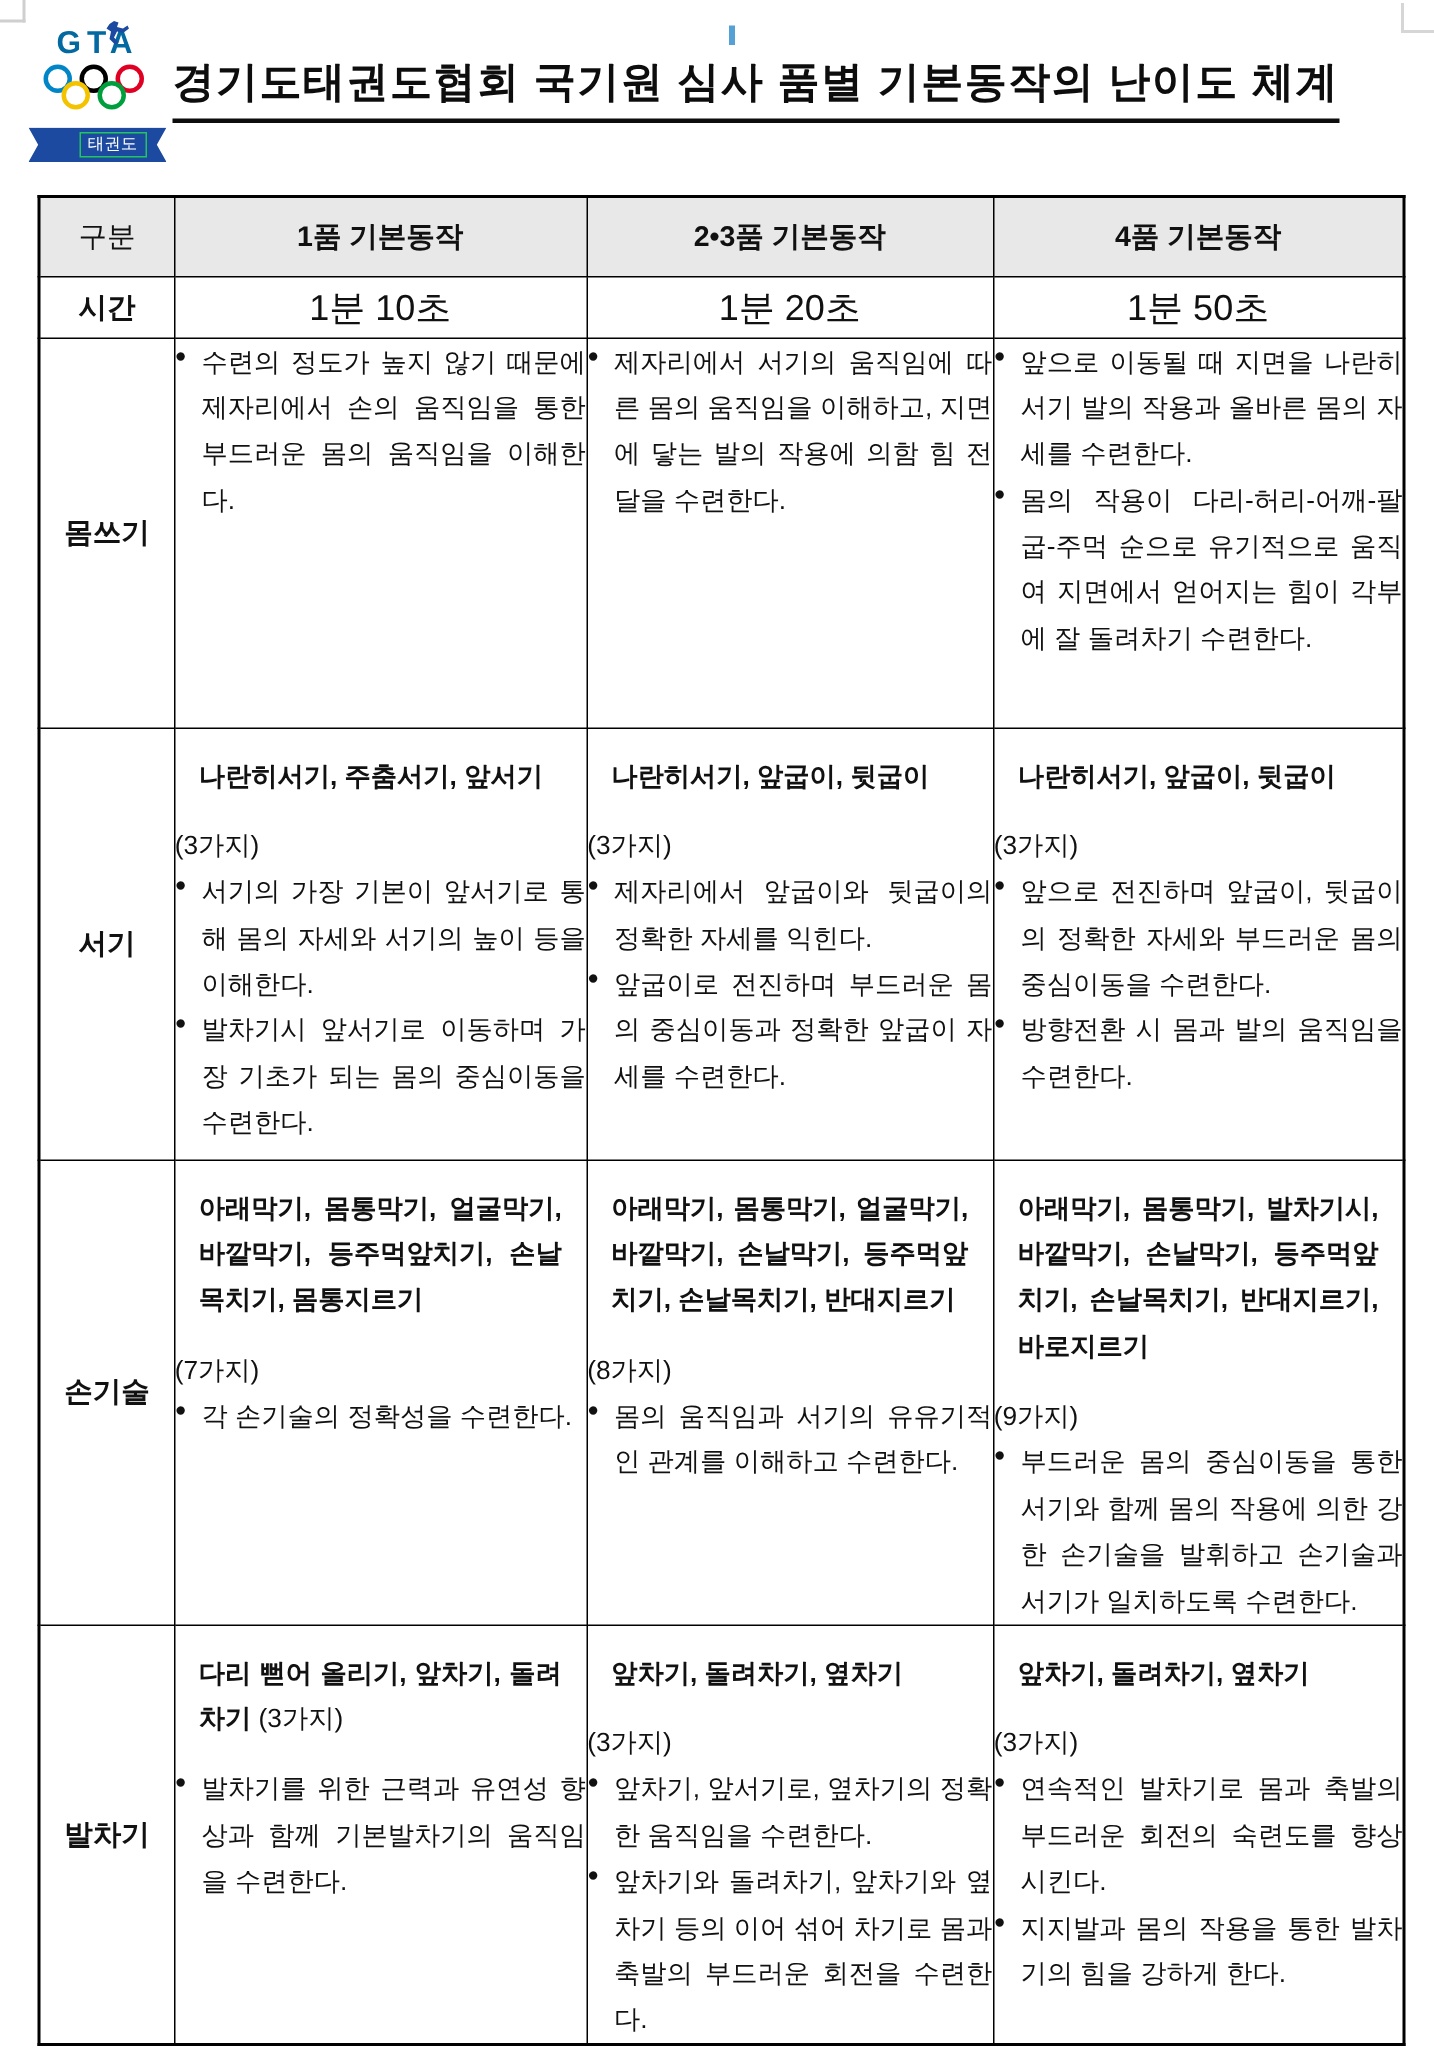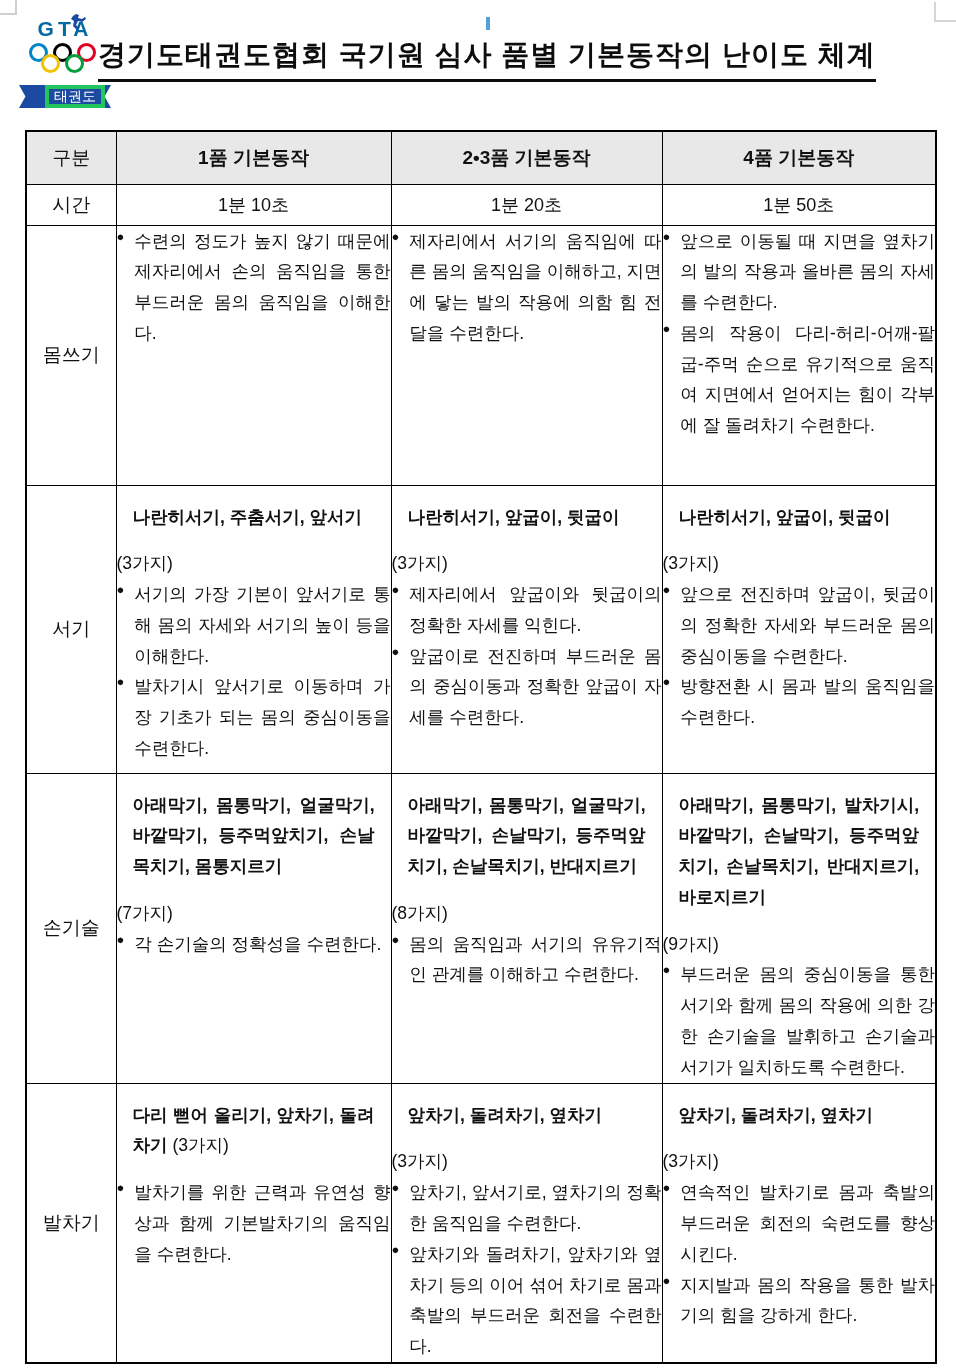--- a/index.html
+++ b/index.html
@@ -35,25 +35,25 @@
   .ring.r2 { left:24px; top:0;   border-color:#000000; }
   .ring.r3 { left:48px; top:0;   border-color:#DF0024; }
   .ring.r4 { left:12px; top:11px; border-color:#F4C300; }
   .ring.r5 { left:36px; top:11px; border-color:#009F3D; }
   .banner {
     position:absolute; bottom:2px; left:-1px; width:92px; height:23px;
     background:#1c4aa0;
     clip-path:polygon(0 0,100% 0,93% 50%,100% 100%,0 100%,7% 50%);
     display:flex; align-items:center; justify-content:center;
   }
-  .banner-text { color:#fff; font-size:14px; line-height:15px; border:4px solid #22c55e; padding:0 5px; white-space:nowrap;margin-left:20px; }
+  .banner-text { color:#fff; font-size:11px; line-height:15px; border:1px solid #22c55e; padding:0 5px; white-space:nowrap;margin-left:20px; }
 
   
   .page-title {
-    position:absolute; left:98px; top:36px;
+    position:absolute; left:115px; top:36px;
     font-size:28px; font-weight:bold; letter-spacing:1px;
     color:#0d0d0d;
     border-bottom:3px solid #0d0d0d;
     padding-bottom:5px;
     white-space:nowrap;
   }
 
   
   table.doc-table {
     position:absolute; left:25px; top:130px;
@@ -68,22 +68,22 @@
   tr.r-time   { height:41px; }
   tr.r-body1  { height:260px; }
   tr.r-body2  { height:288px; }
   tr.r-body3  { height:306px; }
   tr.r-body4  { height:255px; }
 
   .hdr { background:#e8e8e8; text-align:center; vertical-align:middle; font-size:19px; }
   .hdr.bold { font-weight:bold;text-align:center; }
   .hdr.plain { font-weight:normal; }
 
-  .row-label { text-align:center; vertical-align:middle; font-size:19px; font-weight:normal; }
-  .time-val  { text-align:center; vertical-align:middle; font-size:18px; font-weight:normal; }
+  .row-label { text-align:center; vertical-align:middle; font-size:19px; font-weight:bold; }
+  .time-val  { text-align:center; vertical-align:middle; font-size:24px; font-weight:normal; }
 
   .content-cell {
     vertical-align:top;
     padding:13px 9px 6px 11px;
     font-size:17.5px;
     line-height:1.76;
   }
   .cell-heading { margin:16px; font-weight:bold; text-align:justify; word-break:break-all; }
   .cell-heading .count { font-weight:normal; }
   .cell-count { margin:0; font-weight:normal; }
@@ -153,21 +153,21 @@
     </td>
     <td class="content-cell">
       <div class="bullet-item">
         <span class="bullet-glyph">●</span>
         <span class="bullet-text">제자리에서 서기의 움직임에 따른 몸의 움직임을 이해하고, 지면에 닿는 발의 작용에 의함 힘 전달을 수련한다.</span>
       </div>
     </td>
     <td class="content-cell">
       <div class="bullet-item">
         <span class="bullet-glyph">●</span>
-        <span class="bullet-text">앞으로 이동될 때 지면을 옆차기의 발의 작용과 올바른 몸의 자세를 수련한다.</span>
+        <span class="bullet-text">앞으로 이동될 때 지면을 나란히서기 발의 작용과 올바른 몸의 자세를 수련한다.</span>
       </div>
       <div class="bullet-item">
         <span class="bullet-glyph">●</span>
         <span class="bullet-text">몸의 작용이 다리-허리-어깨-팔굽-주먹 순으로 유기적으로 움직여 지면에서 얻어지는 힘이 각부에 잘 돌려차기 수련한다.</span>
       </div>
     </td>
   </tr>
 
   <tr class="r-body2">
     <td class="row-label">서기</td>

